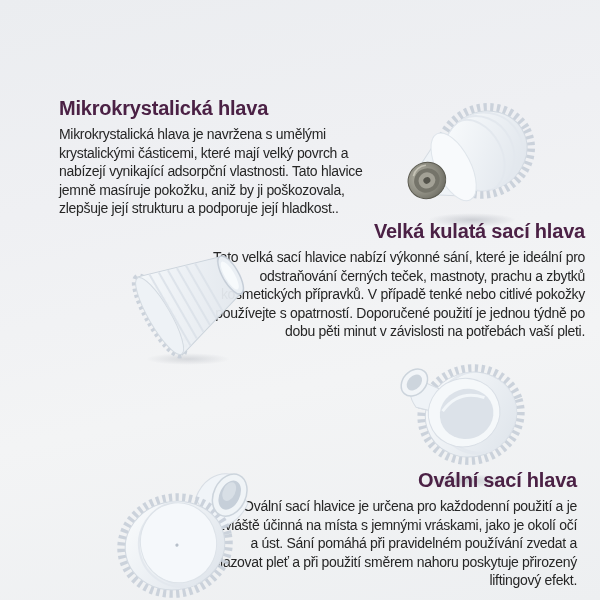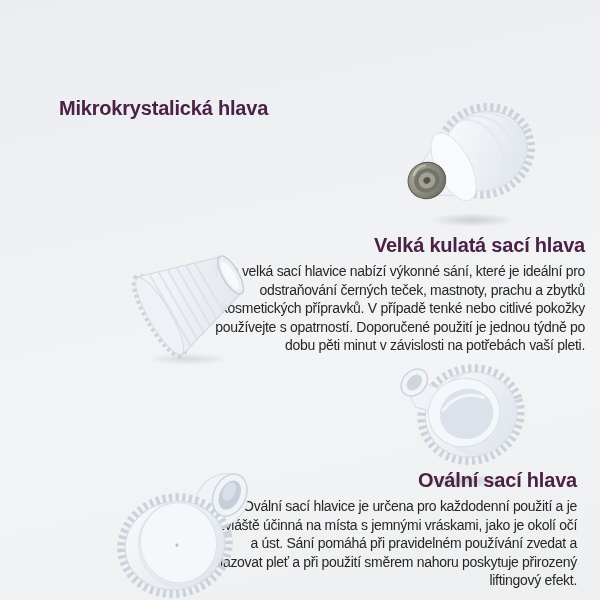--- a/index.html
+++ b/index.html
@@ -13,37 +13,38 @@
   .title{
     font-size:20px;font-weight:bold;margin:0 0 4px 0;
     color:var(--heading-color,#4b2145);letter-spacing:-0.2px;line-height:25px;
   }
   .desc{
     font-size:14px;line-height:18.6px;margin:0;
     color:var(--body-color,#262626);letter-spacing:-0.3px;
   }
   .align-right{text-align:right;}
   .tb1{left:59px;top:83px;width:314px;margin-top:13px;}
-  .tb2{top:233px;right:15px;width:400px;}
+  .tb2{top:219px;right:15px;width:400px;}
   .tb3{left:42px;top:347px;width:318px;}
   .tb4{top:468px;right:23px;width:385px;}
   .fig{position:absolute;}
   .fig svg{display:block;width:100%;height:100%;}
   .fig1{left:348px;top:72px;width:158px;height:142px;}
   .fig2{left:74px;top:212px;width:164px;height:140px;}
   .fig3{left:346px;top:316px;width:162px;height:162px;}
   .fig4{left:58px;top:444px;width:182px;height:158px;}
 </style>
 </head>
 <body>
 
 <div class="canvas">
 
   <section class="textblock tb1">
     <h2 class="title">Mikrokrystalická hlava</h2>
+    <p class="desc">Mikrokrystalická hlava je navržena s umělými krystalickými částicemi, které mají velký povrch a nabízejí vynikající adsorpční vlastnosti. Tato hlavice jemně masíruje pokožku, aniž by ji poškozovala, zlepšuje její strukturu a podporuje její hladkost..</p>
   </section>
 
   <figure class="fig fig1">
     <svg viewBox="0 0 158 142" aria-hidden="true">
       <defs>
         <linearGradient id="h1body" x1="0" y1="0" x2="1" y2="1">
           <stop offset="0" stop-color="#fbfdfe"></stop>
             <stop offset="1" stop-color="#dde3ea"></stop>
         </linearGradient>
         <radialGradient id="h1metal" cx="0.4" cy="0.38" r="0.75">

